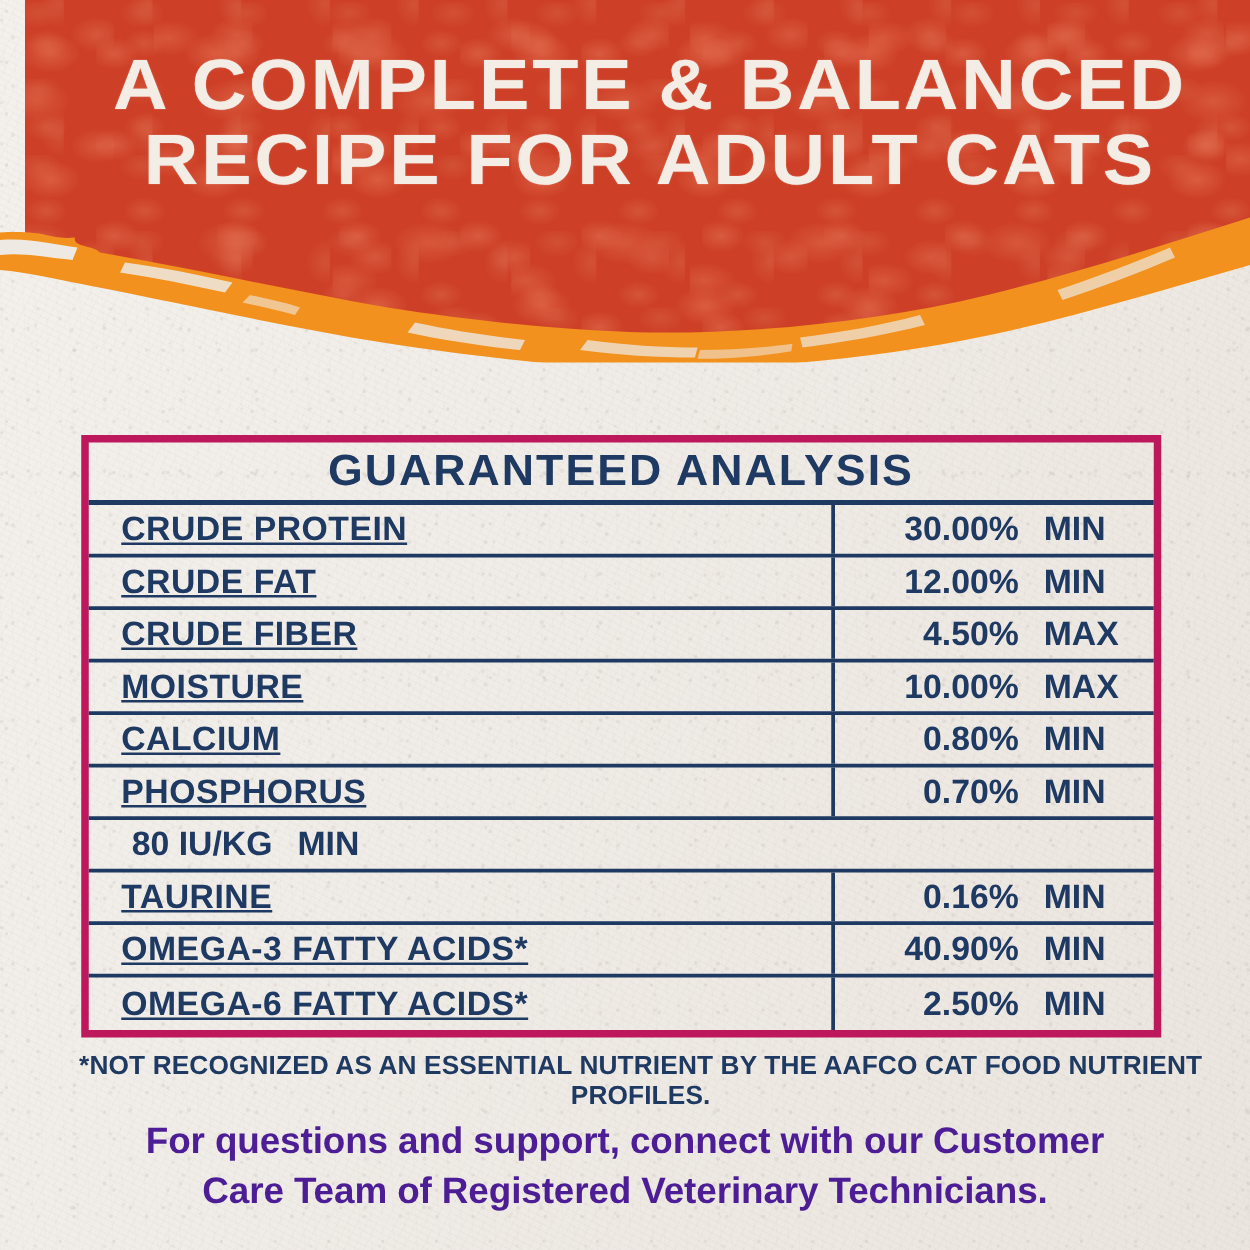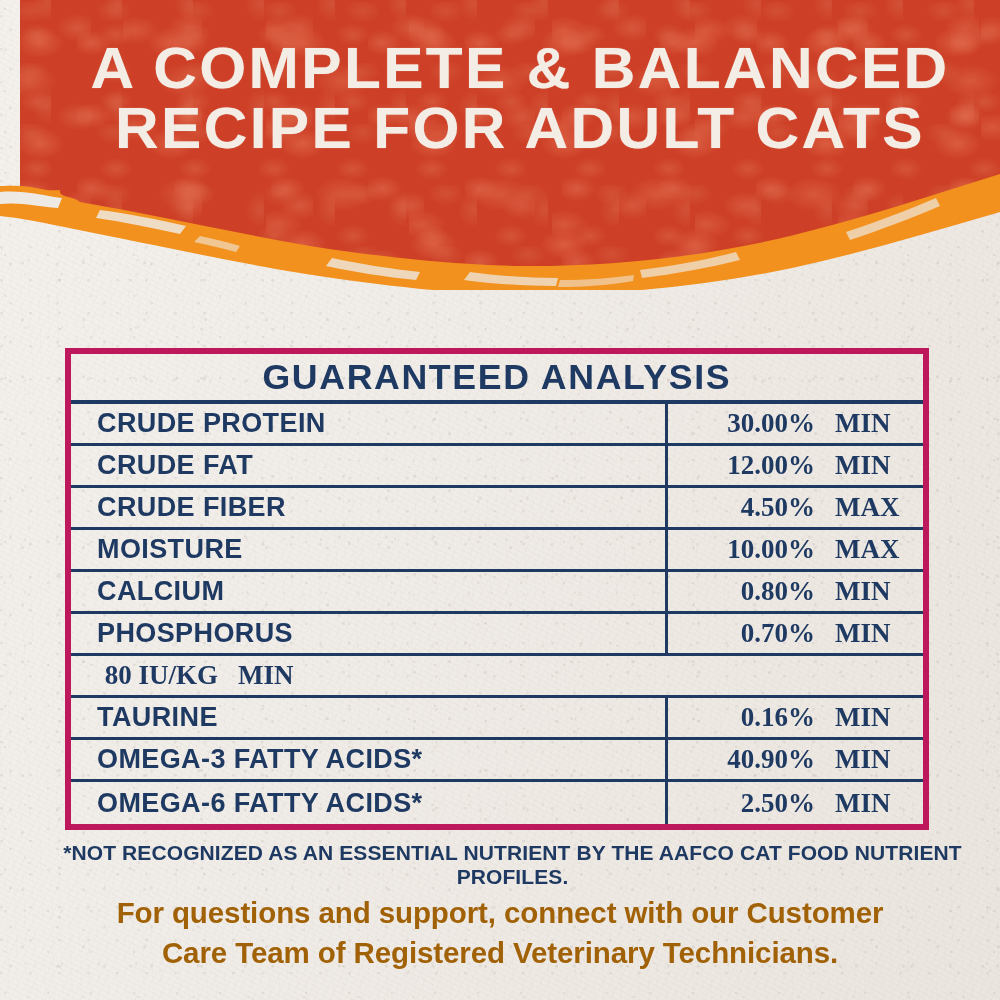--- a/index.html
+++ b/index.html
@@ -131,27 +131,28 @@
     border-right: 3px solid #1F3A62;
     display: flex;
     align-items: center;
     padding-left: 26px;
     color: #1F3A62;
     font-family: "Liberation Sans Narrow", "Liberation Sans", sans-serif;
     font-weight: 700;
     font-size: 27px;
     letter-spacing: 0.4px;
     transform: scaleX(1.0);
+    text-decoration: underline;
   }
   .ga-val {
     flex: 1 1 auto;
     display: flex;
     align-items: center;
     color: #1F3A62;
-    font-family: Liberation Serif, serif;
+    font-family: Liberation Sans, sans-serif;
     font-weight: 700;
     font-size: 27px;
   }
   .ga-amount {
     flex: 0 0 152px;
     text-align: right;
     padding-right: 5px;
     white-space: nowrap;
   }
   .ga-qual {
@@ -174,21 +175,21 @@
     letter-spacing: 0.1px;
     padding-left: 25px;
   }
 
   
   #support {
     position: absolute;
     left: 60px; top: 893px;
     width: 880px;
     text-align: center;
-    color: #a16207;
+    color: #4c1d95;
     font-family: "Liberation Sans", sans-serif;
     font-weight: 700;
     font-size: 29.5px;
     line-height: 40px;
     letter-spacing: -0.1px;
   }
   #support .line { display: block; white-space: nowrap; }
 </style>
 </head>
 <body>

